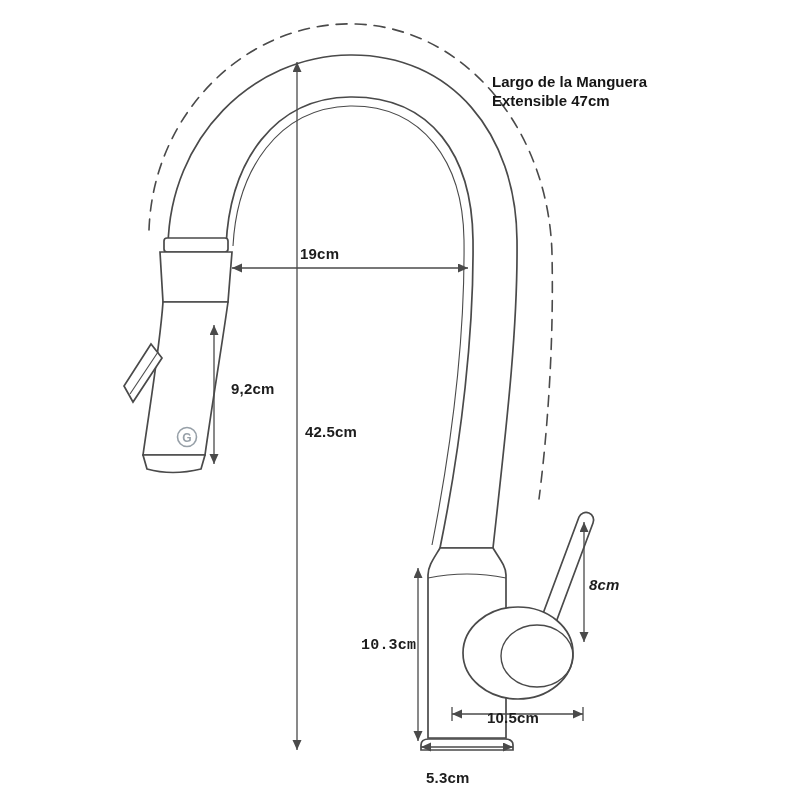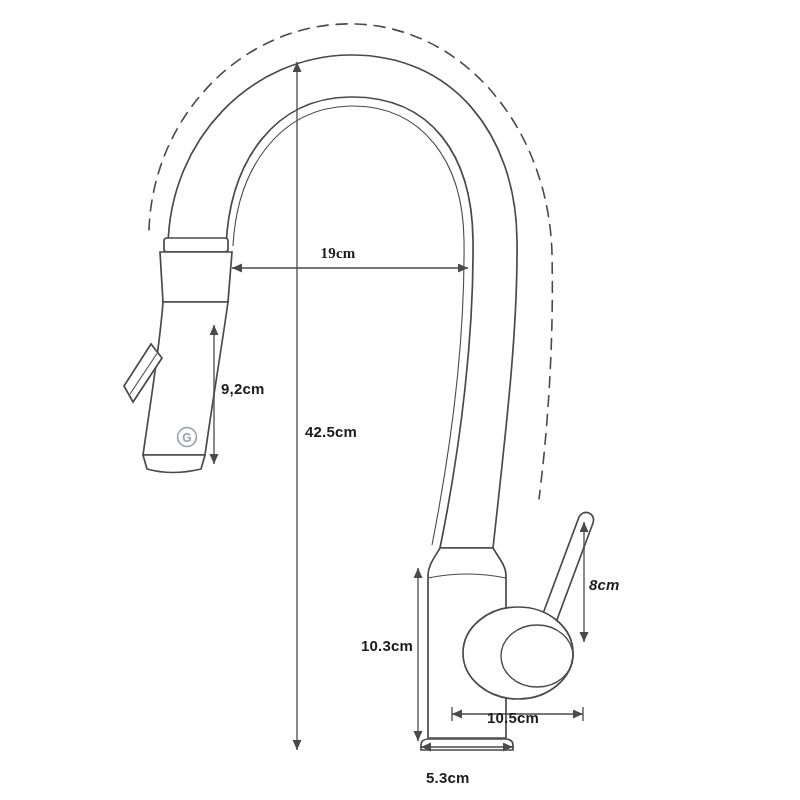--- a/index.html
+++ b/index.html
@@ -31,24 +31,24 @@
   .note {
     position: absolute;
     left: 492px;
     top: 72px;
     font-size: 15px;
     font-weight: 600;
     color: #161616;
     line-height: 1.28;
     white-space: nowrap;
   }
-  .lbl-19   { left: 300px; top: 245px; width: 76px; text-align: center; font-family: Liberation Serif, serif; }
-  .lbl-92   { left: 221px; top: 380px; }
+  .lbl-19   { left: 300px; top: 245px; width: 76px; text-align: left; }
+  .lbl-92   { left: 231px; top: 380px; }
   .lbl-425  { left: 305px; top: 423px; }
-  .lbl-103  { left: 361px; top: 637px; }
+  .lbl-103  { left: 361px; top: 637px; font-family: Liberation Mono, monospace; }
   .lbl-8    { left: 589px; top: 576px; font-style: italic; }
   .lbl-105  { left: 487px; top: 709px; }
   .lbl-53   { left: 426px; top: 769px; }
 </style>
 </head>
 <body>
 
 <div class="canvas">
 
   <svg width="800" height="800" viewBox="0 0 800 800">
@@ -94,20 +94,24 @@
       <line x1="214" y1="325" x2="214" y2="464" marker-start="url(#arr)" marker-end="url(#arr)"></line>
       <line x1="418" y1="568" x2="418" y2="741" marker-start="url(#arr)" marker-end="url(#arr)"></line>
       <line x1="584" y1="522" x2="584" y2="642" marker-start="url(#arr)" marker-end="url(#arr)"></line>
       <line x1="452" y1="714" x2="583" y2="714" marker-start="url(#arr)" marker-end="url(#arr)"></line>
       <line x1="452" y1="707" x2="452" y2="721"></line>
       <line x1="583" y1="707" x2="583" y2="721"></line>
       <line x1="421" y1="747" x2="513" y2="747" marker-start="url(#arr)" marker-end="url(#arr)"></line>
     </g>
   </svg>
 
+  <div class="note">
+    <div>Largo de la Manguera</div>
+    <div>Extensible 47cm</div>
+  </div>
 
   <div class="dim-label lbl-19">19cm</div>
   <div class="dim-label lbl-92">9,2cm</div>
   <div class="dim-label lbl-425">42.5cm</div>
   <div class="dim-label lbl-103">10.3cm</div>
   <div class="dim-label lbl-8">8cm</div>
   <div class="dim-label lbl-105">10.5cm</div>
   <div class="dim-label lbl-53">5.3cm</div>
 
 </div>

